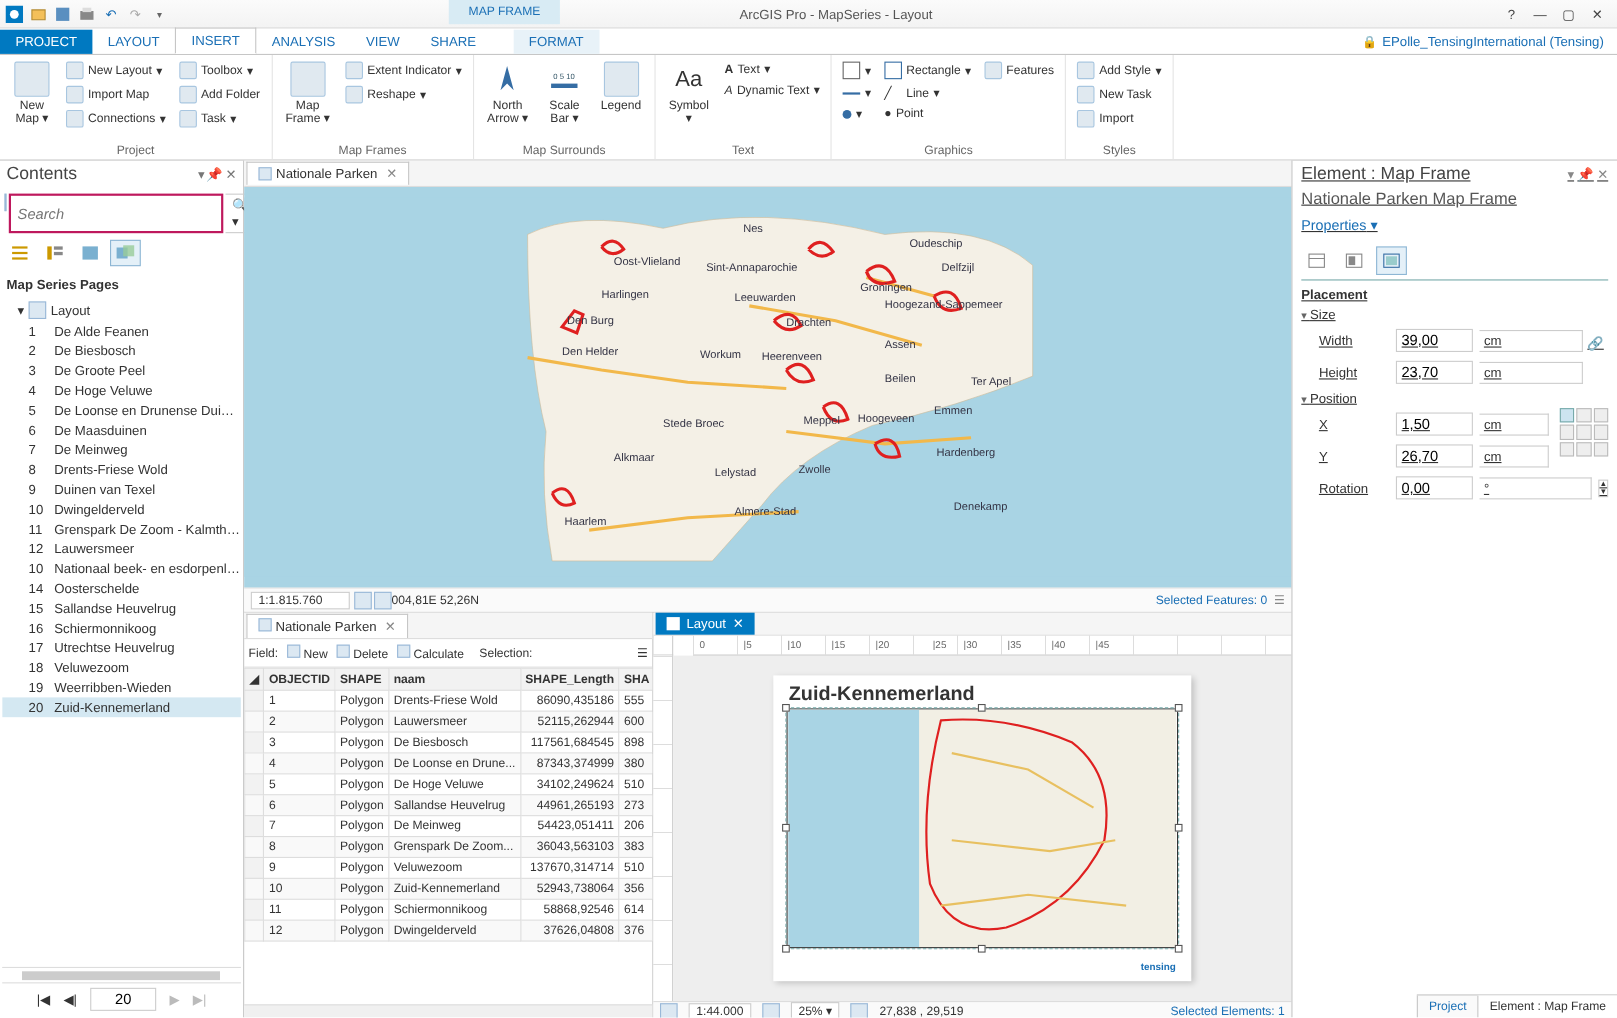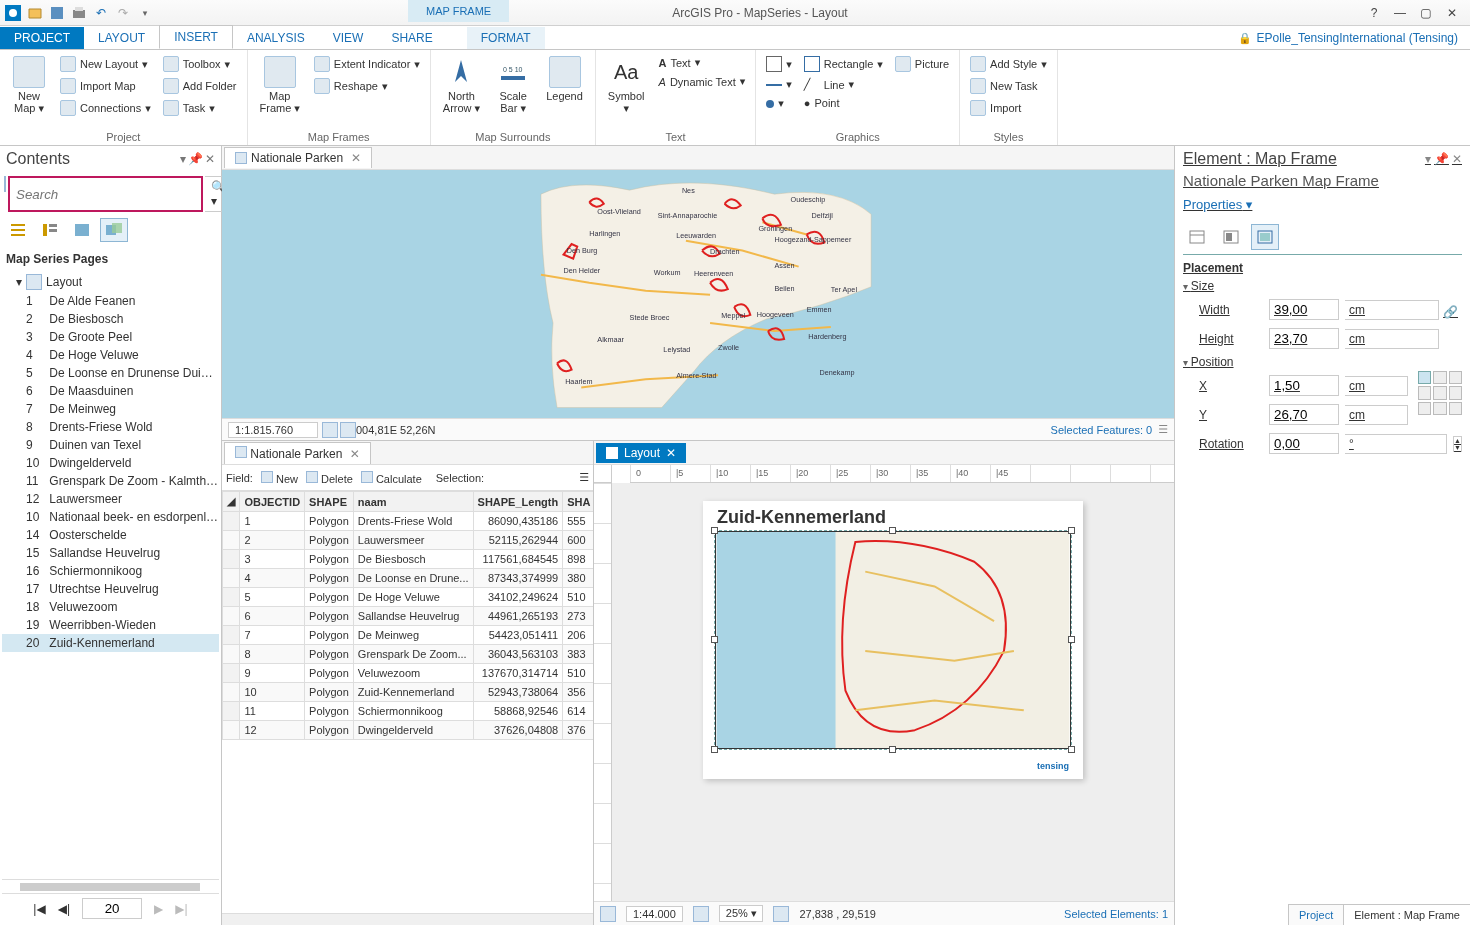--- a/index.html
+++ b/index.html
@@ -62,21 +62,21 @@
 .contents .nav { display: flex; align-items: center; justify-content: center; gap: 12px; padding: 4px 0; border-top: 1px solid #ddd; }
 .contents .nav input { width: 60px; text-align: center; border: 1px solid #ccc; padding: 2px; }
 
 
 .center { flex: 1; display: flex; flex-direction: column; min-width: 0; }
 
 
 .mappane { display: flex; flex-direction: column; border-bottom: 1px solid #c6c6c6; }
 .mappane .tabs { height: 24px; display: flex; align-items: center; background: #f5f5f5; border-bottom: 1px solid #ddd; }
 .mappane .tabs .t { padding: 3px 10px; background: #fff; border: 1px solid #c6c6c6; border-bottom: none; display: flex; align-items: center; gap: 4px; margin-left: 2px; }
-.mappane .map { height: 248px; background: #a9d4e4; position: relative; }
+.mappane .map { height: 364px; background: #a9d4e4; position: relative; }
 .mappane .map svg { width: 100%; height: 100%; }
 .mappane .status { height: 22px; border-top: 1px solid #ddd; display: flex; align-items: center; padding: 0 6px; font-size: 11px; background: #fafafa; }
 .mappane .status .scale { border: 1px solid #ccc; padding: 1px 6px; background: #fff; min-width: 90px; }
 .mappane .status .rt { margin-left: auto; color: #1a6fb5; }
 
 
 .btmsplit { flex: 1; display: flex; min-height: 0; }
 
 
 .tblpane { width: 372px; border-right: 1px solid #c6c6c6; display: flex; flex-direction: column; }
@@ -275,21 +275,21 @@
         <div class="smbtn"><span class="ic" style="border:1px solid #356da4"></span><span>Rectangle</span> ▾</div>
         <div class="smbtn"><span style="width:16px">╱</span><span>Line</span> ▾</div>
         <div class="smbtn">
             <span>●</span>
             <span>Point</span>
           </div>
       </div>
       <div class="col">
         <div class="smbtn">
             <span class="ic ic-generic"></span>
-            <span>Picture</span>
+            <span>Features</span>
           </div>
       </div>
     </div>
     <div class="label">Graphics</div>
   </div>
   <div class="group">
     <div class="body">
       <div class="col">
         <div class="smbtn"><span class="ic ic-generic"></span><span>Add Style</span> ▾</div>
         <div class="smbtn">
@@ -582,21 +582,21 @@
           </div>
         <div style="display:flex;flex-direction:column;flex:1">
           <div style="display:flex">
             <div style="width:18px;height:18px;border-right:1px solid #ccc;border-bottom:1px solid #ccc"></div>
             <div class="ruler-h" style="flex:1">
               <span style="left:6px">0</span>
                 <span style="left:46px">|5</span>
                 <span style="left:86px">|10</span>
                 <span style="left:126px">|15</span>
                 <span style="left:166px">|20</span>
-                <span style="left:206px">|25</span>
+                <span style="left:218px">|25</span>
                 <span style="left:246px">|30</span>
                 <span style="left:286px">|35</span>
                 <span style="left:326px">|40</span>
                 <span style="left:366px">|45</span>
             </div>
           </div>
           <div style="display:flex;flex:1">
             <div class="ruler-v"></div>
             <div class="stage">
               <div class="page">

